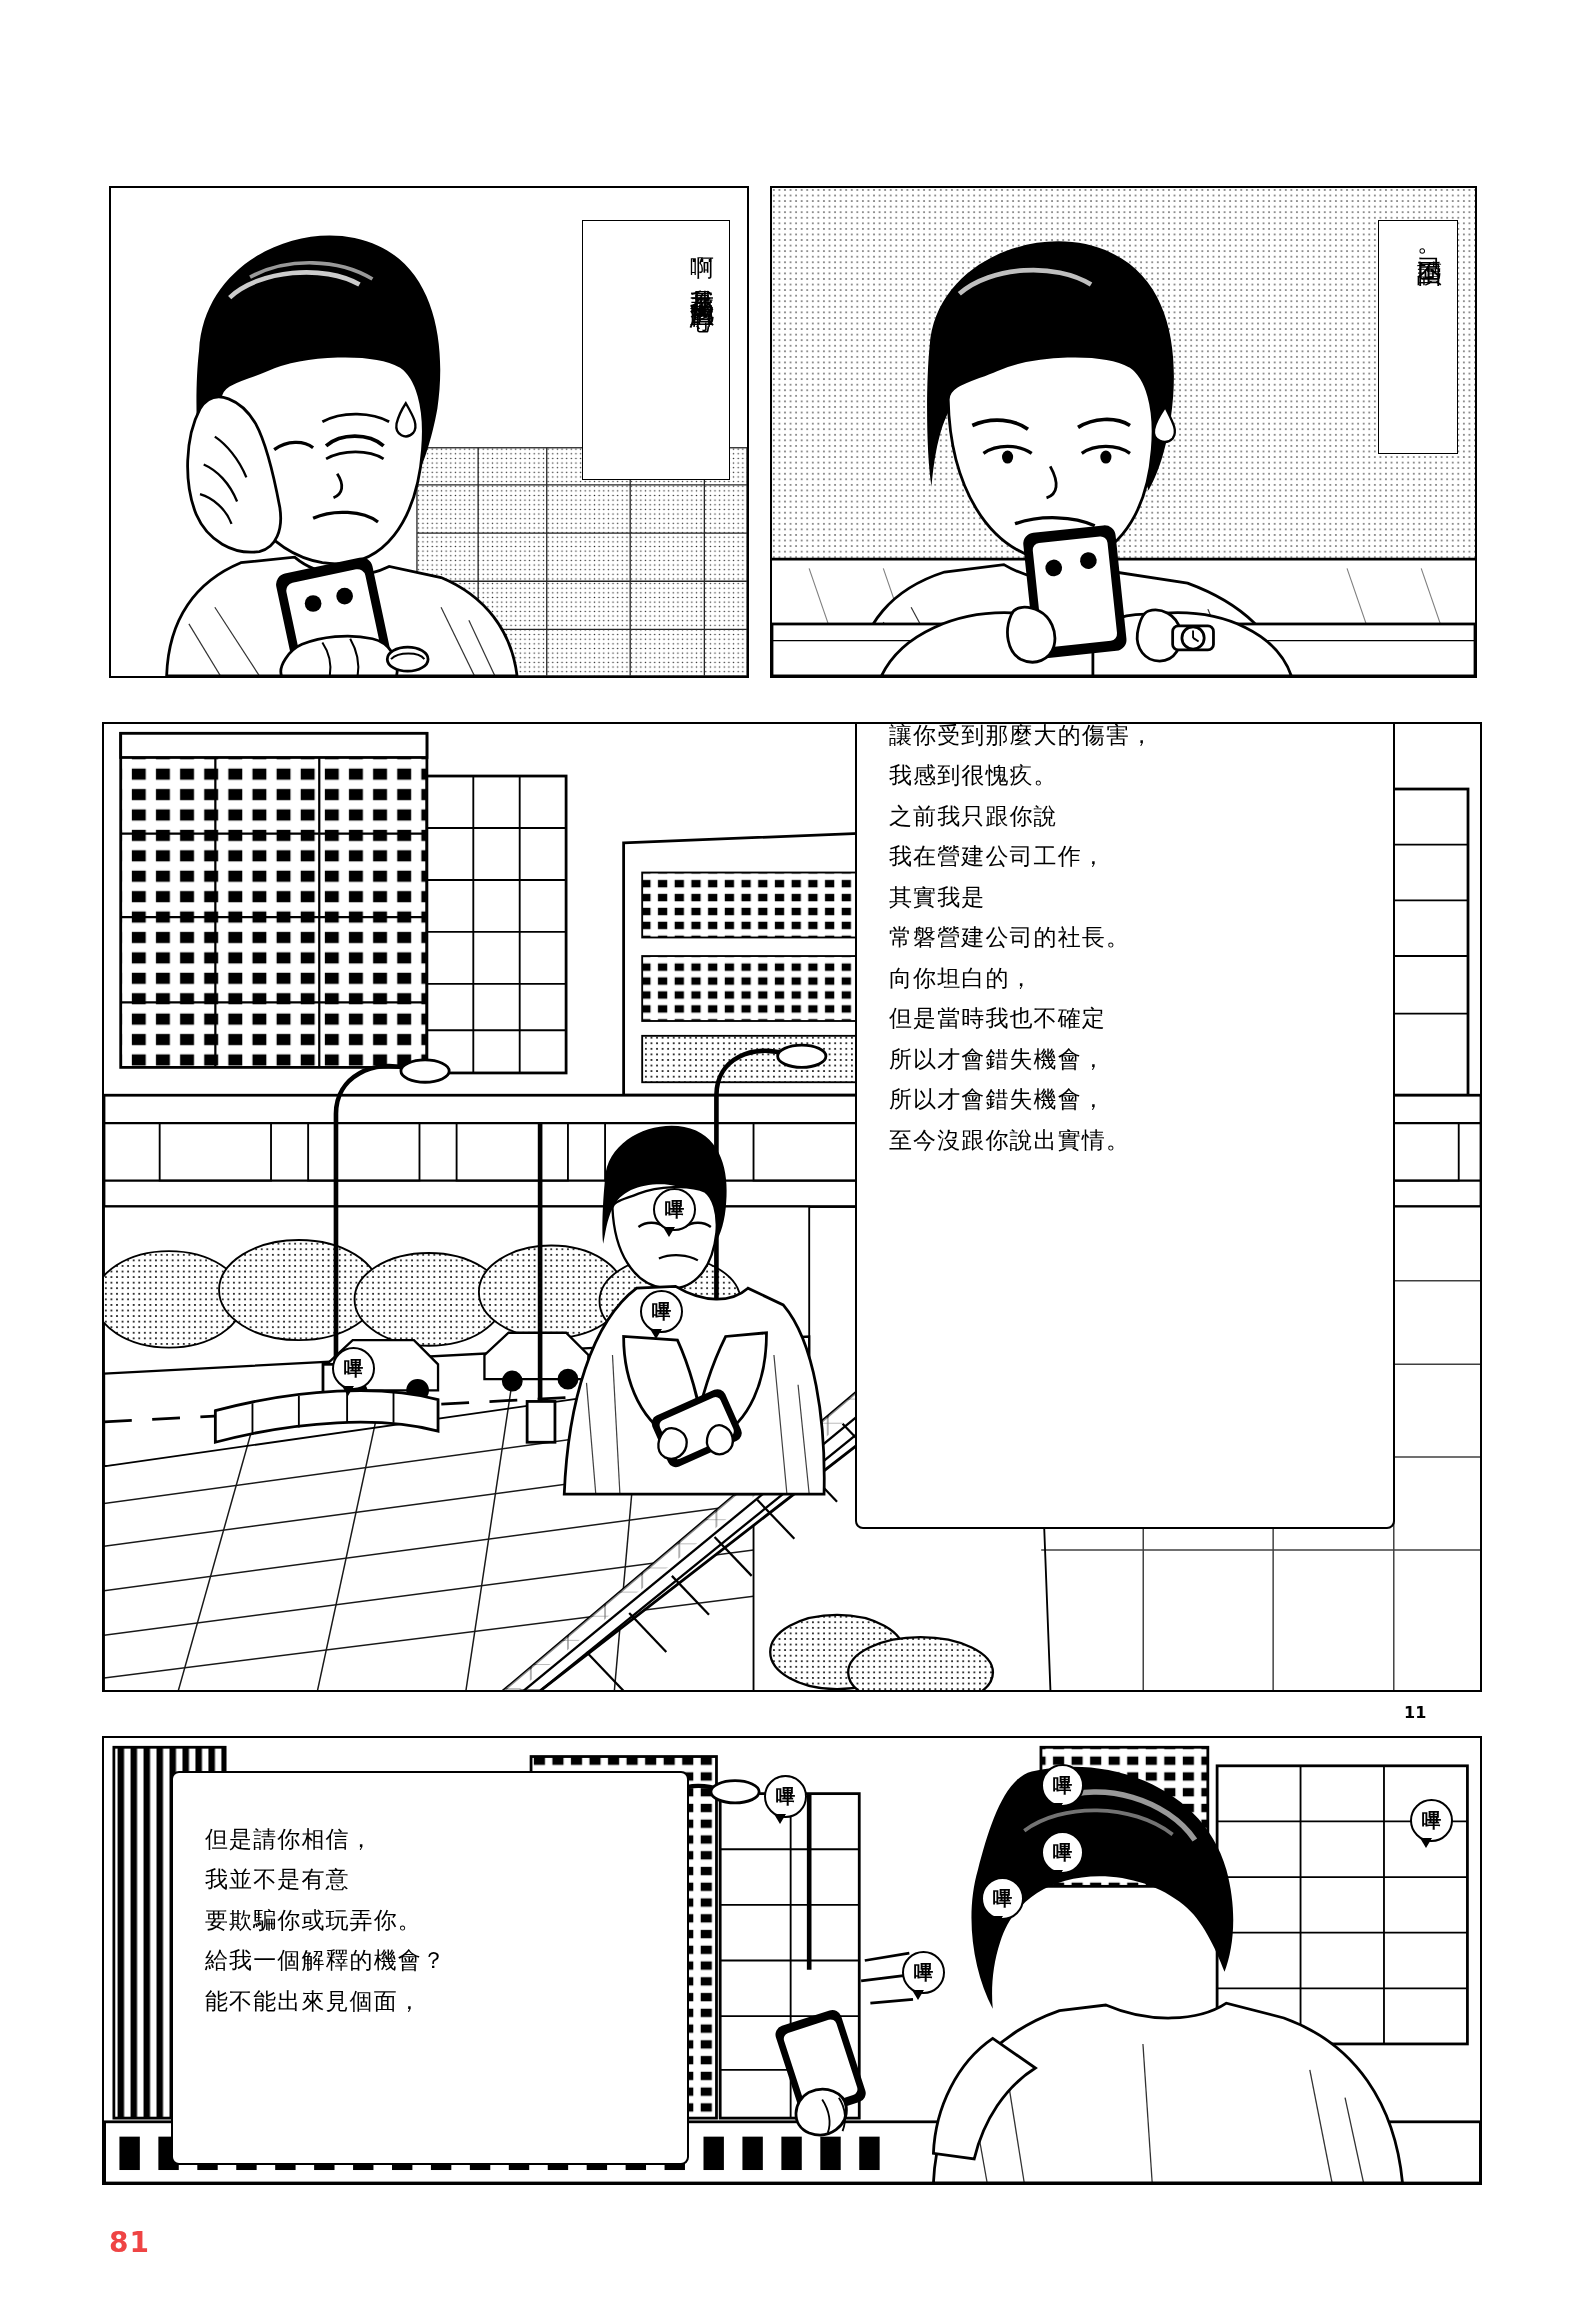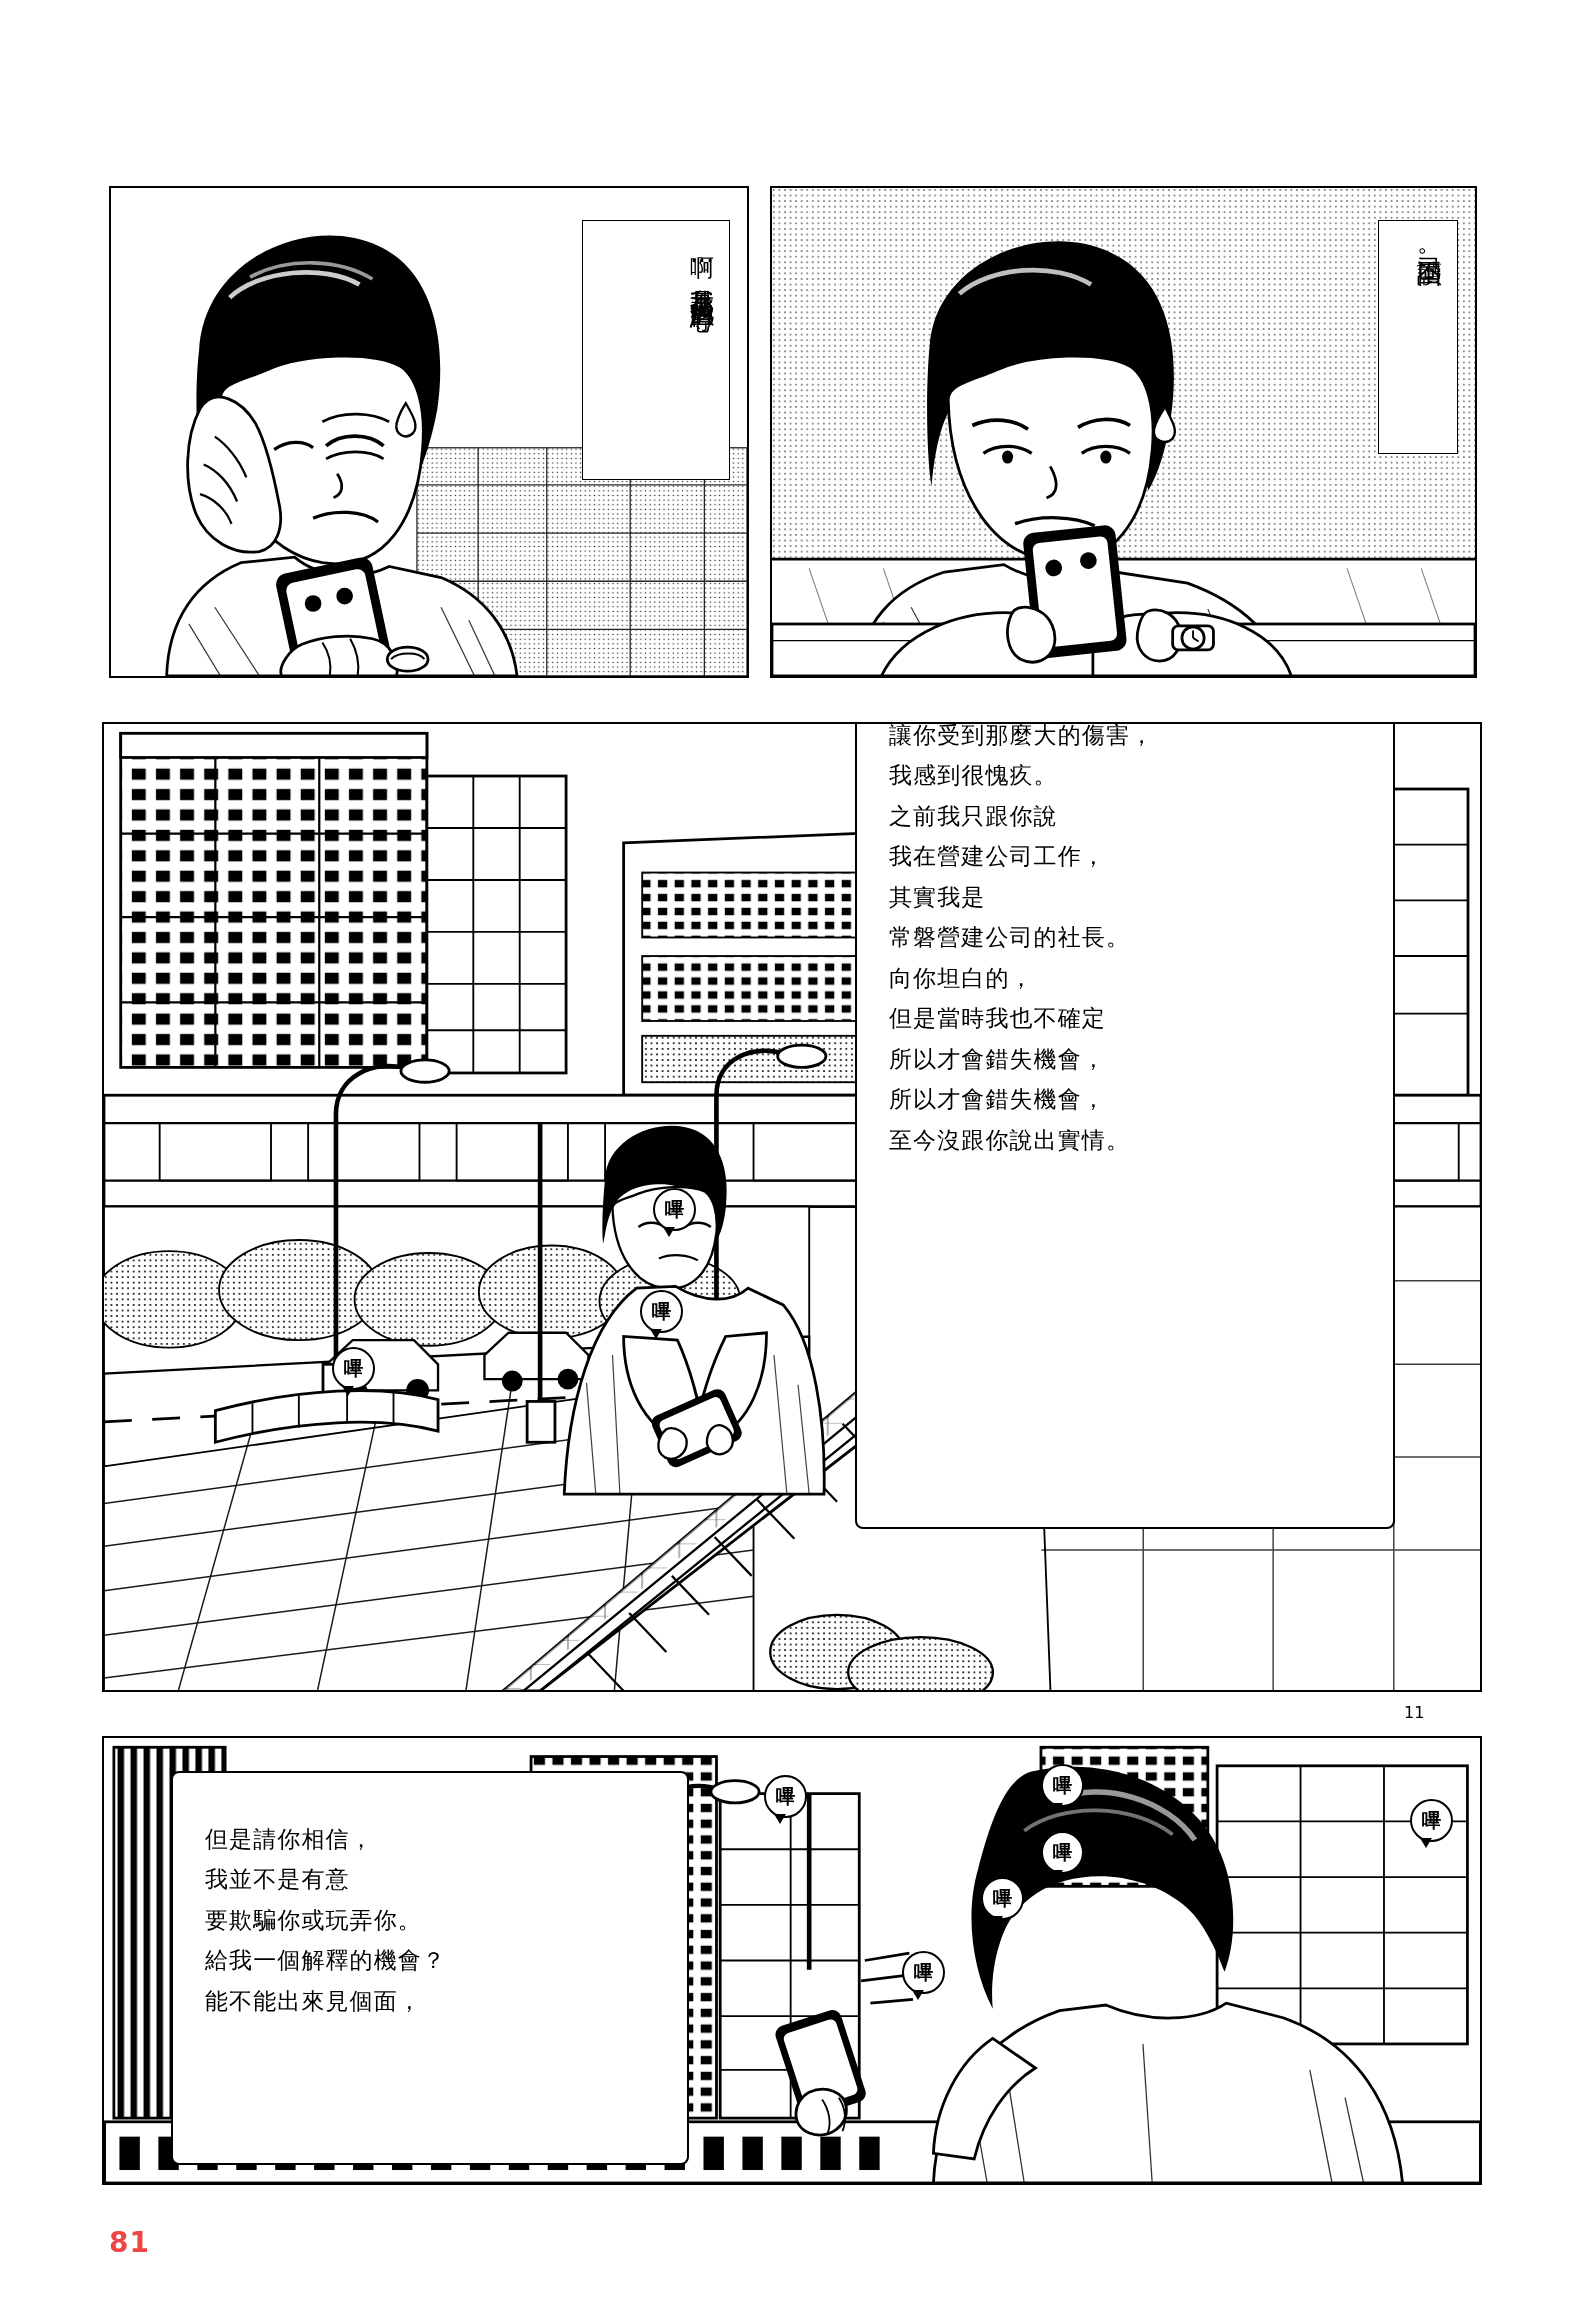--- a/index.html
+++ b/index.html
@@ -518,21 +518,21 @@
       <span class="ln">其實我是</span>
       <span class="ln">常磐營建公司的社長。</span>
       <span class="ln">向你坦白的，</span>
       <span class="ln">但是當時我也不確定</span>
       <span class="ln">所以才會錯失機會，</span>
       <span class="ln">所以才會錯失機會，</span>
       <span class="ln">至今沒跟你說出實情。</span>
     </div>
   </div>
 
-  <div class="sidemark" style="left:1404px; top:1703px;">11</div>
+  <div class="sidemark" style="left:1404px; top:1703px;font-weight:bold;">11</div>
 
   <div class="panel" style="left:102px; top:1736px; width:1380px; height:449px;">
     <svg class="art" width="1377" height="445" viewBox="0 0 1484 480">
       <defs>
         <pattern id="winB" width="20" height="17" patternUnits="userSpaceOnUse">
           <rect width="20" height="17" fill="#fff"></rect>
           <rect x="3" y="3" width="12" height="9" fill="#000"></rect>
         </pattern>
         <pattern id="dotsB" width="6" height="6" patternUnits="userSpaceOnUse">
           <rect width="6" height="6" fill="#fff"></rect>

